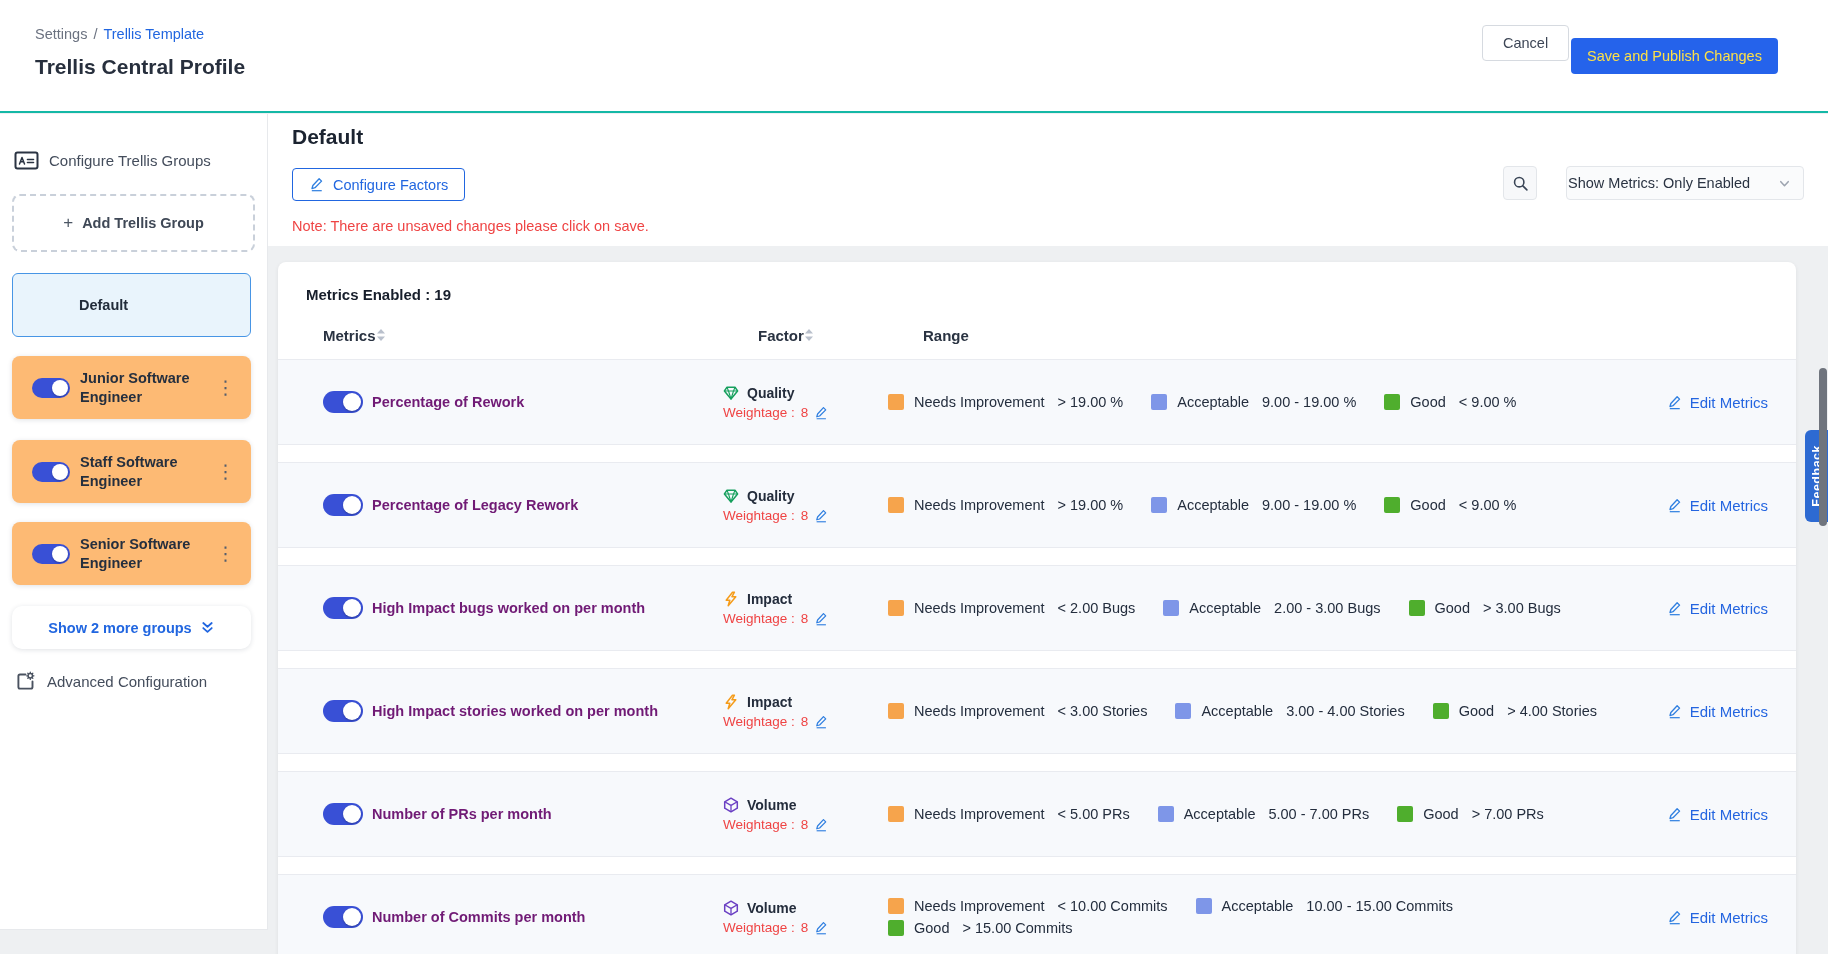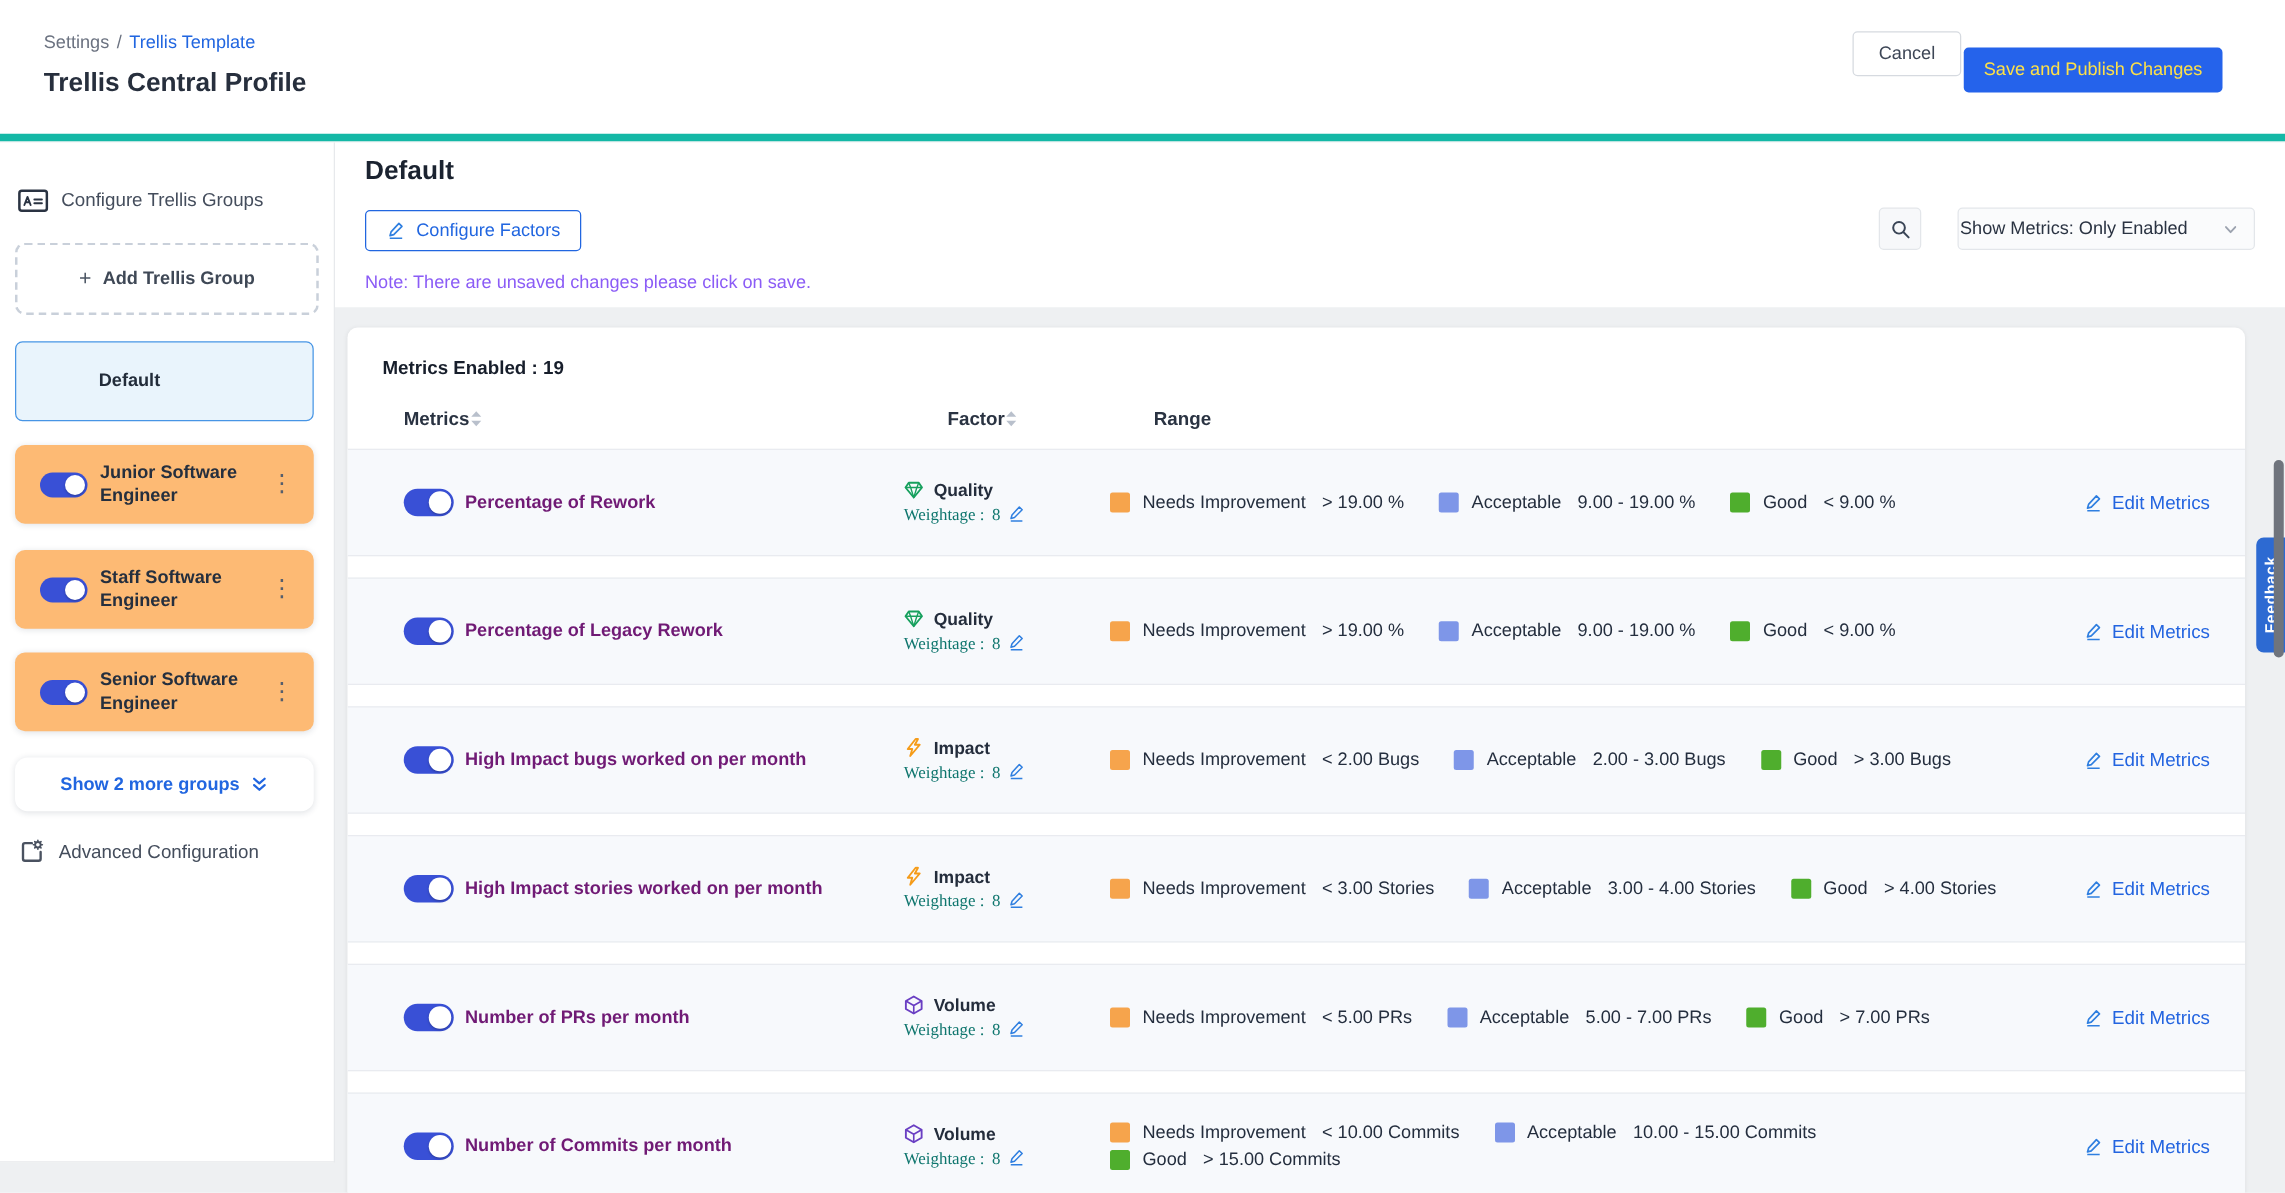--- a/index.html
+++ b/index.html
@@ -2,21 +2,21 @@
 <html><head>
 <meta charset="utf-8">
 <style>
   * { margin:0; padding:0; box-sizing:border-box; }
   html,body { width:1828px; height:954px; overflow:hidden; background:#eef0f2;
     font-family:"Liberation Sans", sans-serif; }
   .page { position:relative; width:1828px; height:954px; }
 
   
   .top-header { position:absolute; left:0; top:0; width:1828px; height:113px;
-    background:#fff; border-bottom:6px solid #14b8a6; z-index:3; }
+    background:#fff; border-bottom:2px solid #14b8a6; z-index:3; }
   .breadcrumb { position:absolute; left:35px; top:26px; font-size:14.5px; color:#6b7280; }
   .breadcrumb .crumb-link { color:#2166e0; cursor:pointer; }
   .breadcrumb .sep { margin:0 6px; }
   .page-title { position:absolute; left:35px; top:55px; font-size:21px; font-weight:700; color:#272f3d; }
   .btn-cancel { position:absolute; left:1482px; top:25px; height:36px; padding:0 20px;
     background:#fff; border:1px solid #d6dae0; border-radius:4px; font-size:14.5px;
     color:#3d4656; display:flex; align-items:center; cursor:pointer; }
   .btn-save { position:absolute; left:1571px; top:38px; height:36px; padding:0 16px;
     background:#2563eb; border:none; border-radius:4px; font-size:14.5px; color:#fde047;
     display:flex; align-items:center; cursor:pointer; }
@@ -57,21 +57,21 @@
     border-radius:50%; background:#fff; box-shadow:0 1px 2px rgba(0,0,0,.25); }
   .toggle.sm { width:38px; height:20px; flex:0 0 38px; }
   .toggle.sm::after { width:16px; height:16px; }
 
   
   .main-head { position:absolute; left:268px; top:114px; width:1560px; height:132px; background:#fff; }
   .group-title { position:absolute; left:24px; top:11px; font-size:21px; font-weight:700; color:#1b2330; }
   .btn-configure { position:absolute; left:24px; top:54px; height:33px; padding:0 16px;
     background:#fff; border:1px solid #2166e0; border-radius:4px; color:#2166e0; font-size:14.5px;
     display:flex; align-items:center; gap:9px; cursor:pointer; }
-  .note-text { position:absolute; left:24px; top:104px; font-size:14.5px; color:#8b5cf6; }
+  .note-text { position:absolute; left:24px; top:104px; font-size:14.5px; color:#ef4444; }
   .btn-search { position:absolute; left:1235px; top:52px; width:34px; height:34px;
     background:#f7f8fa; border:1px solid #e3e6ea; border-radius:4px; display:flex;
     align-items:center; justify-content:center; cursor:pointer; }
   .filter-select { position:absolute; left:1298px; top:52px; width:238px; height:34px;
     background:#fafbfc; border:1px solid #e3e6ea; border-radius:4px; display:flex;
     align-items:center; padding:0 12px 0 1px; cursor:pointer; }
   .filter-value { font-size:14.5px; color:#2a3342; flex:1; }
 
   
   .main-body { position:absolute; left:268px; top:246px; width:1560px; height:708px; background:#eef0f2; }
@@ -85,21 +85,21 @@
   .th-range { padding-left:10px; }
 
   .metric-row { display:flex; align-items:center; height:86px; background:#f7f9fc;
     border-top:1px solid #e9ebf0; border-bottom:1px solid #e9ebf0; margin-bottom:17px; }
   .cell-toggle { margin-left:45px; }
   .cell-name { width:310px; margin-left:9px; font-size:14.5px; font-weight:700; color:#701a75; }
   .cell-factor { width:165px; margin-left:31px; padding-left:10px; display:flex;
     flex-direction:column; gap:4px; }
   .factor-top { display:flex; align-items:center; gap:8px; }
   .factor-name { font-size:14px; font-weight:700; color:#242d3c; }
-  .weightage-line { display:flex; align-items:flex-start; gap:6px; font-size:13.5px; color:#0f766e;font-family:Liberation Serif, serif; }
+  .weightage-line { display:flex; align-items:flex-end; gap:6px; font-size:13.5px; color:#ef4444; }
   .pencil-link { color:#2f7fe0; display:inline-flex; cursor:pointer; }
   .cell-range { width:758px; padding-left:10px; display:flex; flex-wrap:wrap; align-items:center;
     column-gap:28px; row-gap:6px; }
   .metric-row.wrap-range .cell-range { width:620px; }
   .range-chunk { display:flex; align-items:center; gap:10px; }
   .range-sq { width:16px; height:16px; border-radius:2px; flex:0 0 16px; }
   .sq-ni { background:#F6A44C; } .sq-acc { background:#7E96E8; } .sq-good { background:#4FAE2D; }
   .range-label { font-size:14.5px; color:#242e3e; }
   .range-value { font-size:14.5px; color:#242e3e; margin-left:3px; }
   .cell-edit { flex:1; display:flex; justify-content:flex-end; align-items:center; gap:8px;

